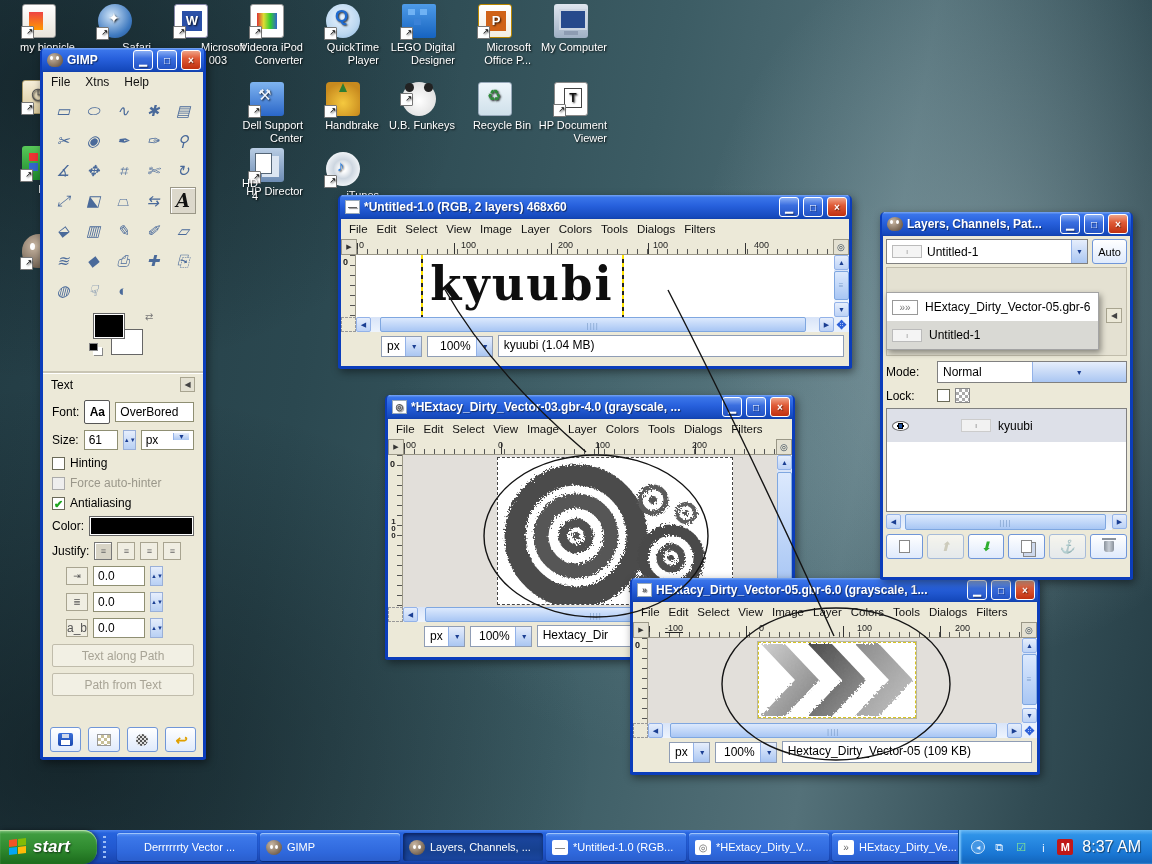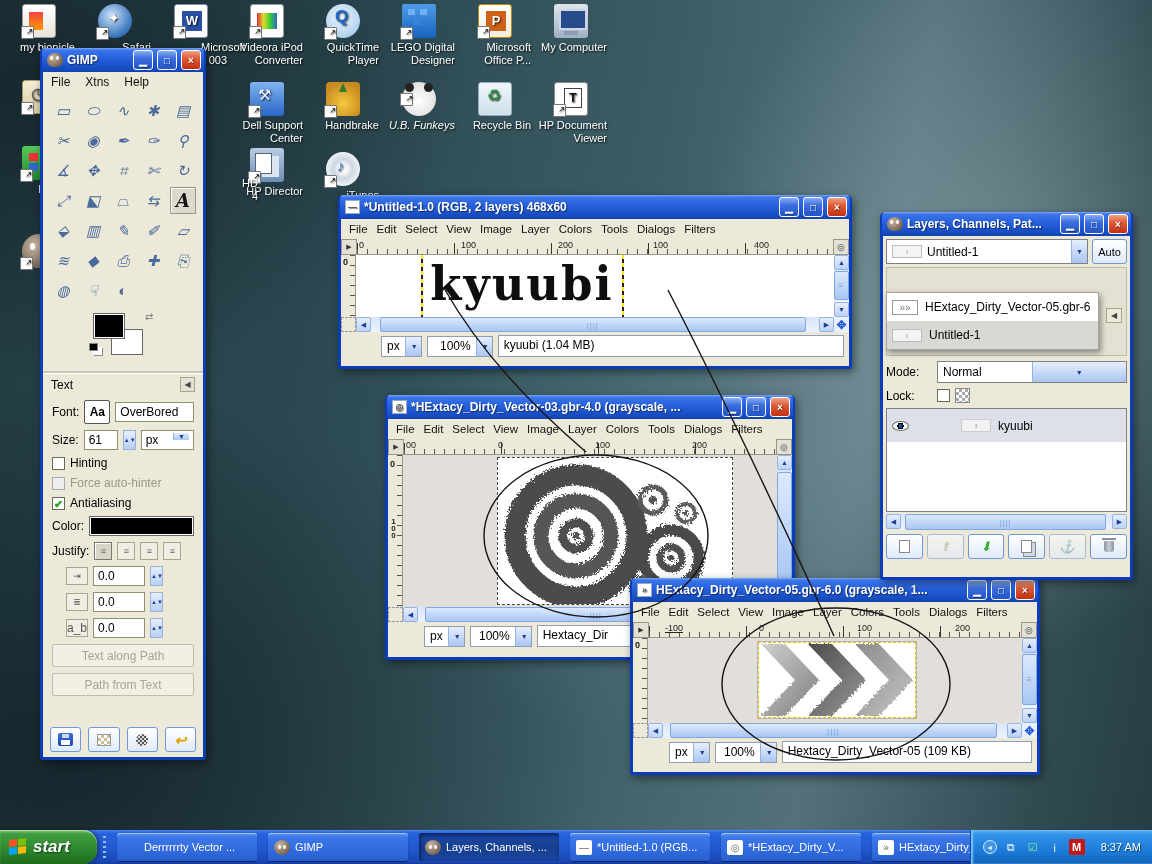--- a/index.html
+++ b/index.html
@@ -208,39 +208,39 @@
   
   #taskbar{position:absolute;left:0;bottom:0;width:1152px;height:34px;z-index:70;display:flex;align-items:stretch;
     background:linear-gradient(180deg,#4b83ef 0%,#2663dd 9%,#2258cf 55%,#1a47b2 93%,#153c9e 100%)}
   .startbtn{width:97px;display:flex;align-items:center;gap:7px;padding-left:9px;color:#fff;font-weight:bold;
     font-style:italic;font-size:17px;text-shadow:1px 1px 2px rgba(0,0,0,.6);border-radius:0 14px 14px 0;
     background:linear-gradient(180deg,#7ec27e 0%,#3f9c3f 12%,#2f8a2f 55%,#1e6e1e 95%);box-shadow:inset 0 1px 1px #b8e0a8,2px 0 4px rgba(0,0,0,.4)}
   .flag{width:17px;height:16px;display:grid;grid-template-columns:8px 8px;grid-template-rows:7px 7px;gap:1px;transform:skewY(-6deg)}
   .flag i:nth-child(1){background:#f35325}.flag i:nth-child(2){background:#81bc06}
   .flag i:nth-child(3){background:#05a6f0}.flag i:nth-child(4){background:#ffba08}
   .qlaunch{width:13px;margin:4px 2px;background:repeating-linear-gradient(180deg,#9cbcf4 0 2px,transparent 2px 5px);background-size:3px 100%;background-repeat:no-repeat;background-position:4px 2px}
-  .tasks{flex:1;display:flex;gap:11px;padding:3px 3px;overflow:hidden}
+  .tasks{flex:1;display:flex;gap:3px;padding:3px 3px;overflow:hidden}
   .task{width:140px;flex:0 0 auto;display:flex;align-items:center;gap:5px;padding:0 6px;border-radius:3px;color:#fff;font-size:11px;
     white-space:nowrap;overflow:hidden;background:linear-gradient(180deg,#639af6 0%,#3c78ea 14%,#2f68dc 70%,#2a5ecd 100%);
     box-shadow:inset 0 1px 0 #9ec4fa,0 1px 1px rgba(6,26,80,.7)}
   .task.active{background:linear-gradient(180deg,#1c47a2,#16408f 60%,#1a46a0);box-shadow:inset 1px 2px 4px rgba(4,20,70,.8)}
   .ticon{width:16px;height:15px;flex:0 0 auto;display:grid;place-items:center;font-size:10px;background:#fff;color:#666;border-radius:2px}
   .ticon.i-ie{background:transparent;color:#cfe6ff;font-family:"Liberation Serif",serif;font-style:italic;font-weight:bold;font-size:15px}
   .ticon.i-gimp{background:radial-gradient(circle at 36% 32%,#cab8a4,#72604e 75%);border-radius:50%}
   .ticon.i-gimp::before{content:"";width:3px;height:4px;background:#fff;border-radius:50%;box-shadow:5px 0 0 #fff;margin-left:-5px}
   .ticon.i-bar::after{content:"—"}
   .ticon.i-circles::after{content:"◎"}
   .ticon.i-chevrons::after{content:"»"}
   .tray{display:flex;align-items:center;gap:6px;padding:0 11px 0 12px;color:#fff;
     background:linear-gradient(180deg,#63b4f4 0%,#2f93e8 14%,#1a77d4 70%,#1263b8 100%);border-left:1px solid #0a4f9e;box-shadow:inset 2px 0 2px #7cc4f8}
   .tico{width:16px;height:16px;display:grid;place-items:center;font-size:11px;color:#eaf4ff}
   .tico.collapse{background:#4496e4;border:1px solid #d0e6fa;border-radius:50%;font-size:8px;width:14px;height:14px}
   .tico.green{color:#8df08d}
   .tico.mcafee{background:#c01818;color:#fff;font-weight:bold;border-radius:2px;font-size:11px}
-  .clock{font-size:11px;margin-left:10px;text-shadow:1px 1px 1px rgba(0,0,0,.5)}
+  .clock{font-size:16px;margin-left:3px;text-shadow:1px 1px 1px rgba(0,0,0,.5)}
 </style>
 </head>
 <body>
 
 <div id="desktop-icons">
 
 <div class="dicon arrow" style="left: 3px; top: 4px;">
       <span class="ic i-bionicle"></span>
       <span class="dlabel">my bionicle</span>
       <span class="dlabel">00</span>
@@ -288,21 +288,21 @@
     <div class="dicon arrow" style="left: 231px; top: 82px;">
       <span class="ic i-dell"></span>
       <span class="dlabel">Dell Support</span>
       <span class="dlabel">Center</span>
     </div>
     <div class="dicon arrow" style="left: 307px; top: 82px;">
       <span class="ic i-handbrake"></span>
       <span class="dlabel">Handbrake</span>
       <span class="dlabel"></span>
     </div>
-    <div class="dicon arrow" style="left: 383px; top: 82px; font-style: italic;">
+    <div class="dicon arrow" style="left: 383px; top: 82px;">
       <span class="ic i-panda"></span>
       <span class="dlabel">U.B. Funkeys</span>
       <span class="dlabel"></span>
     </div>
     <div class="dicon" style="left: 459px; top: 82px;">
       <span class="ic i-recycle"></span>
       <span class="dlabel">Recycle Bin</span>
       <span class="dlabel"></span>
     </div>
     <div class="dicon arrow" style="left: 535px; top: 82px;">

